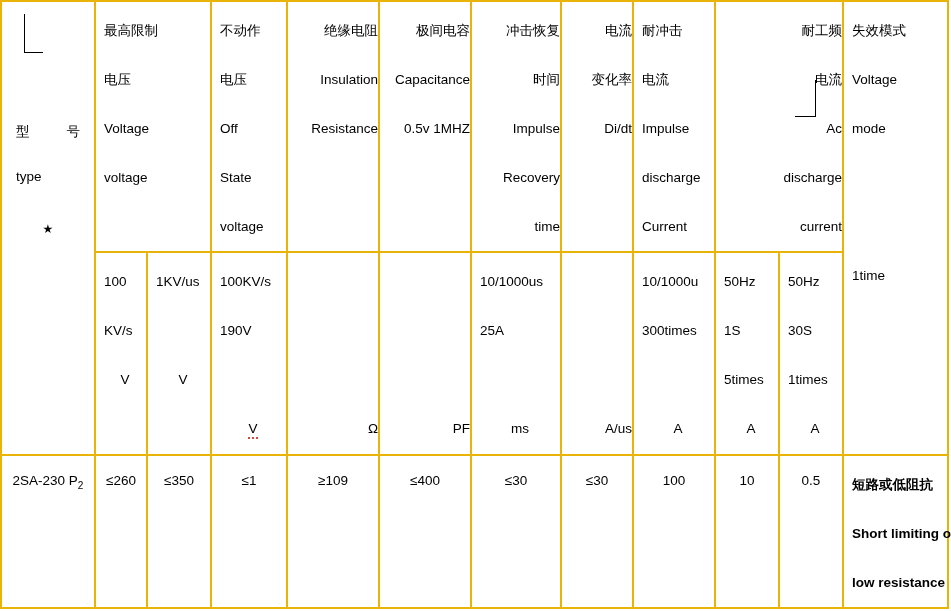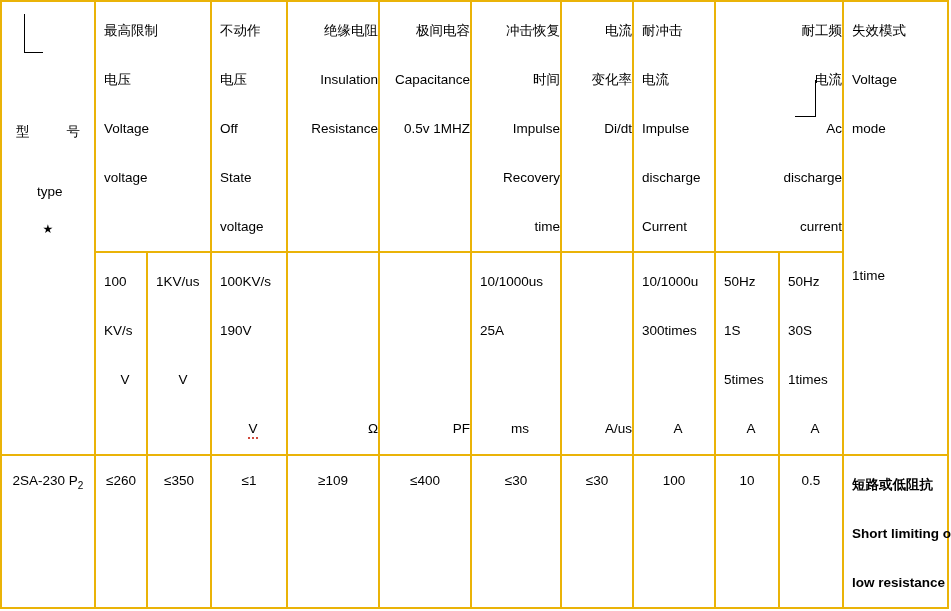--- a/index.html
+++ b/index.html
@@ -83,22 +83,21 @@
     top: 105px;
     width: 100%;
     display: flex;
     justify-content: space-between;
     padding: 0 14px;
     box-sizing: border-box;
   }
   .type-line2 {
     position: absolute;
     left: 14px;
-    top: 165px;
-    margin-left: 21px;
+    top: 150px;
   }
   .type-star {
     position: absolute;
     left: 0;
     top: 203px;
     width: 100%;
     text-align: center;
     font-size: 12px;
   }
 

